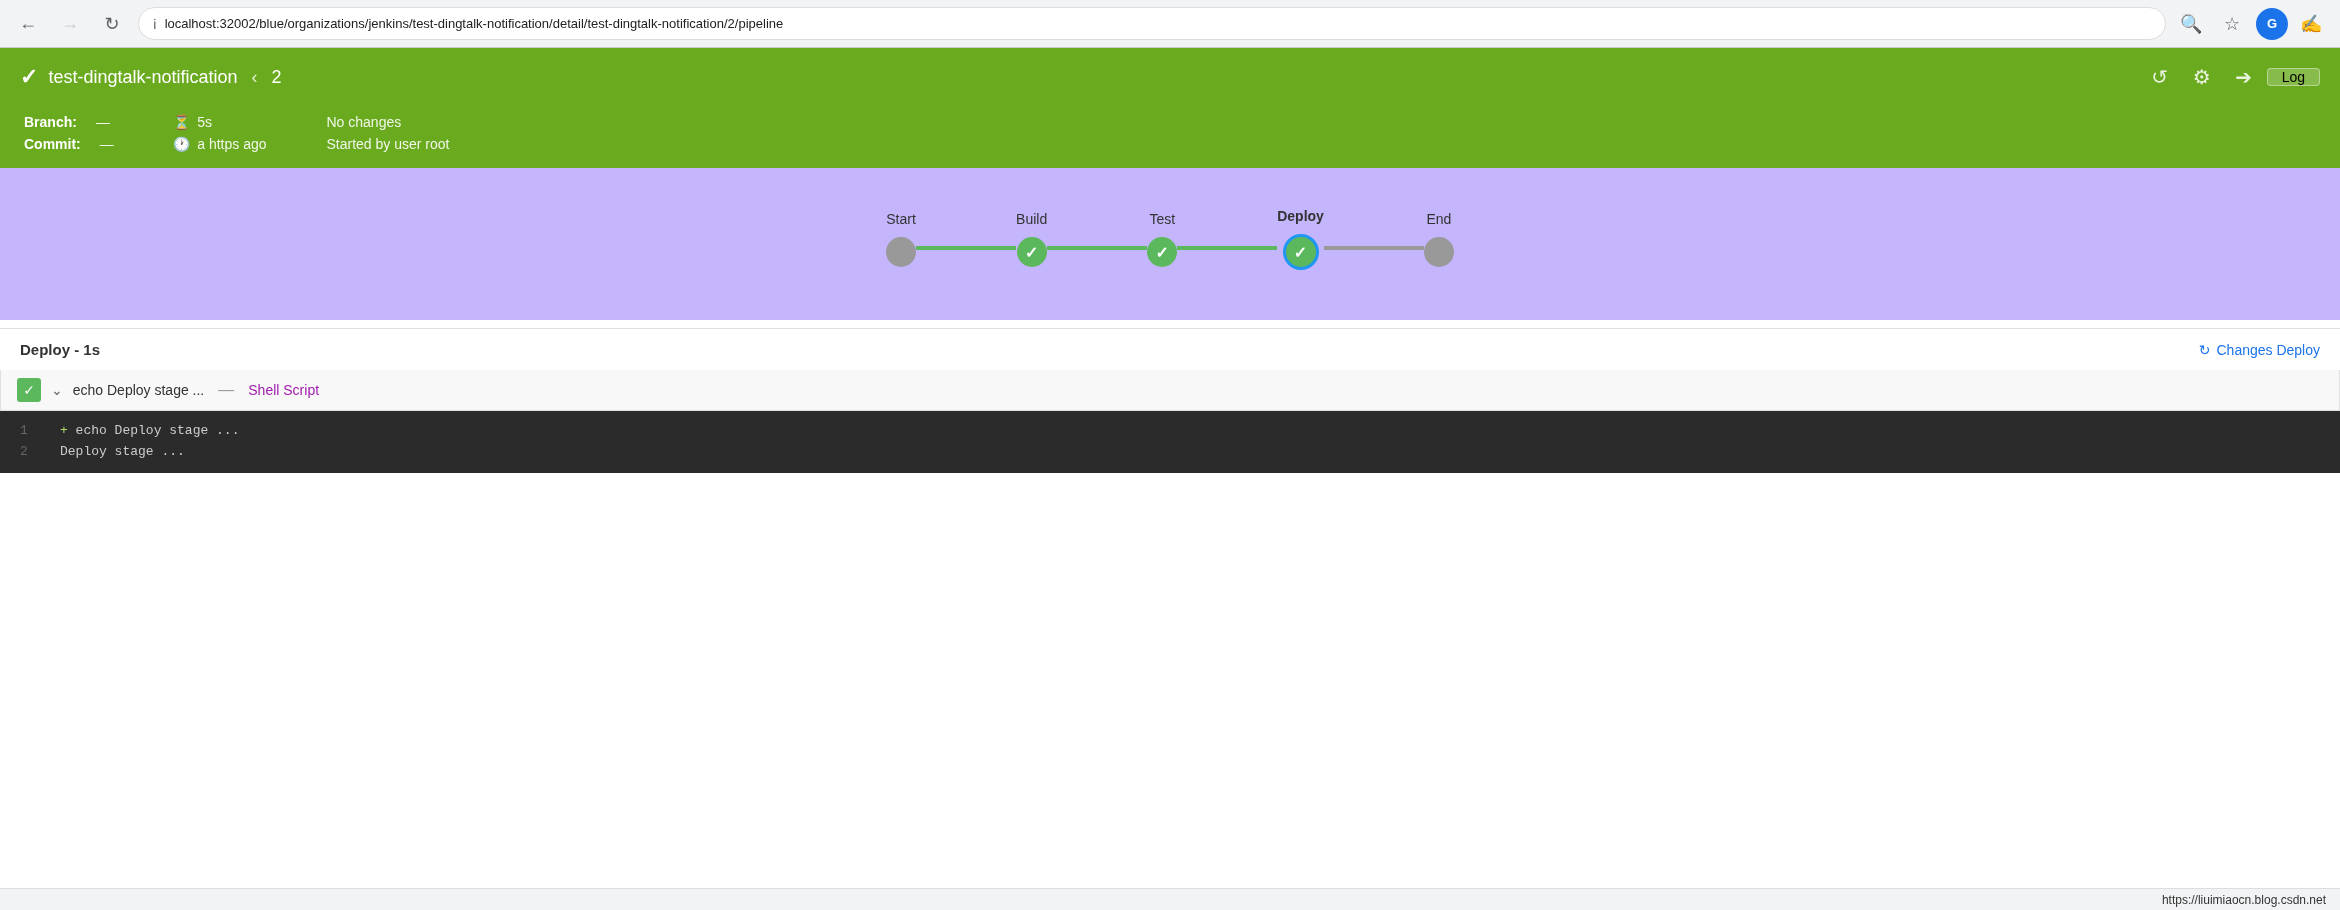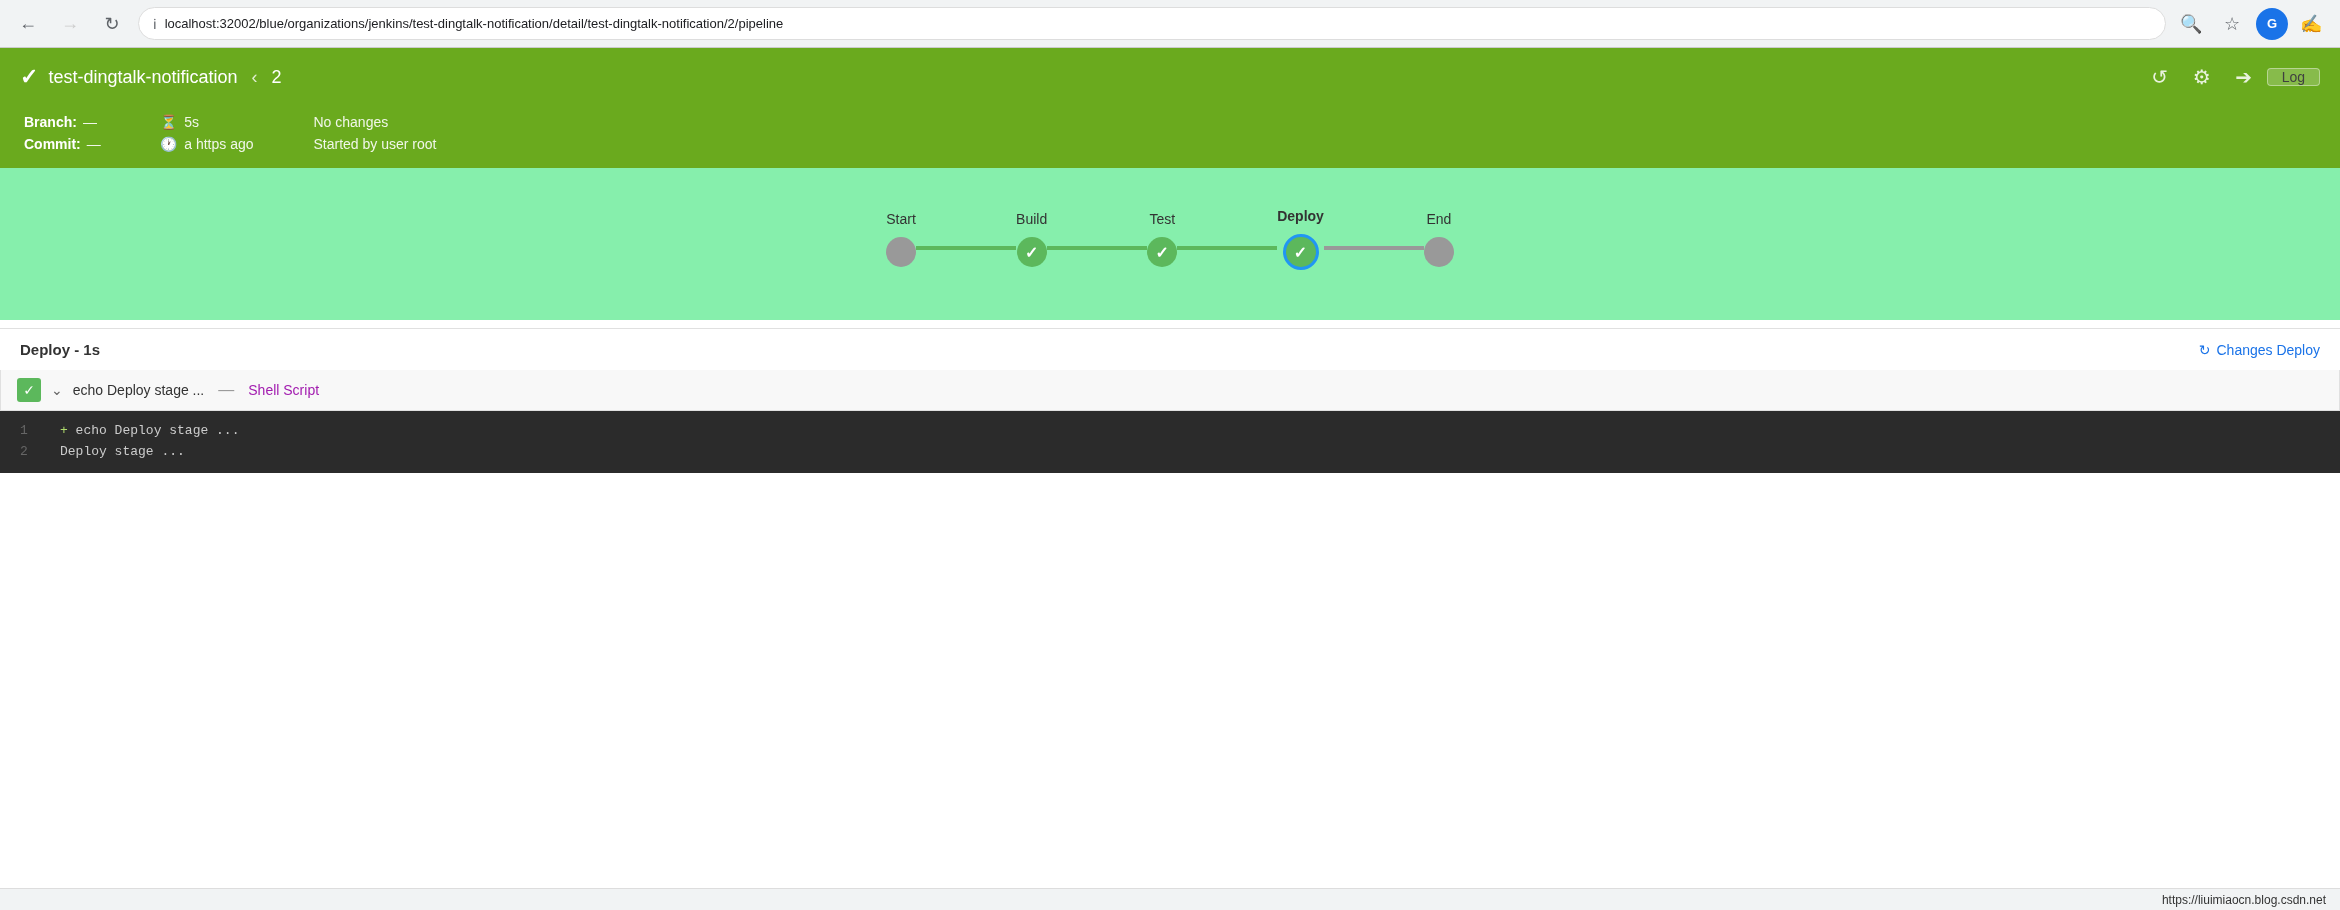--- a/index.html
+++ b/index.html
@@ -125,48 +125,48 @@
       background: none; border: none; cursor: pointer;
       color: rgba(255,255,255,0.85);
       font-size: 20px;
       width: 38px; height: 38px;
       display: flex; align-items: center; justify-content: center;
       border-radius: 4px;
     }
     .log-btn {
       background: rgba(255,255,255,0.2);
       border: 1px solid rgba(255,255,255,0.4);
-      color: #404040;
+      color: #000000;
       padding: 0 14px;
       border-radius: 4px;
       font-size: 14px;
       cursor: pointer;
     }
 
     
     .meta-bar {
       background: #6aaa1e;
       padding: 8px 24px 16px 24px;
       display: flex;
       gap: 60px;
       color: white;
       font-size: 14px;
     }
-    .meta-item { display: flex; align-items: flex-start; gap: 6px; }
+    .meta-item { display: flex; align-items: flex-start; gap: 19px; }
     .meta-label { font-weight: 700; }
     .meta-value { color: rgba(255,255,255,0.9); }
     .meta-group { display: flex; flex-direction: column; gap: 6px; }
     .meta-time-group { display: flex; flex-direction: column; gap: 6px; }
     .meta-time-item { display: flex; align-items: center; gap: 6px; }
     .meta-changes-group { display: flex; flex-direction: column; gap: 6px; }
     .clock-icon { font-size: 14px; }
 
     
     .pipeline-area {
-      background: #86efac;
+      background: #c4b5fd;
       padding: 40px 20px 30px 20px;
       display: flex;
       flex-direction: column;
       align-items: center;
     }
 
     
     .stage-flow {
       display: flex;
       align-items: center;

